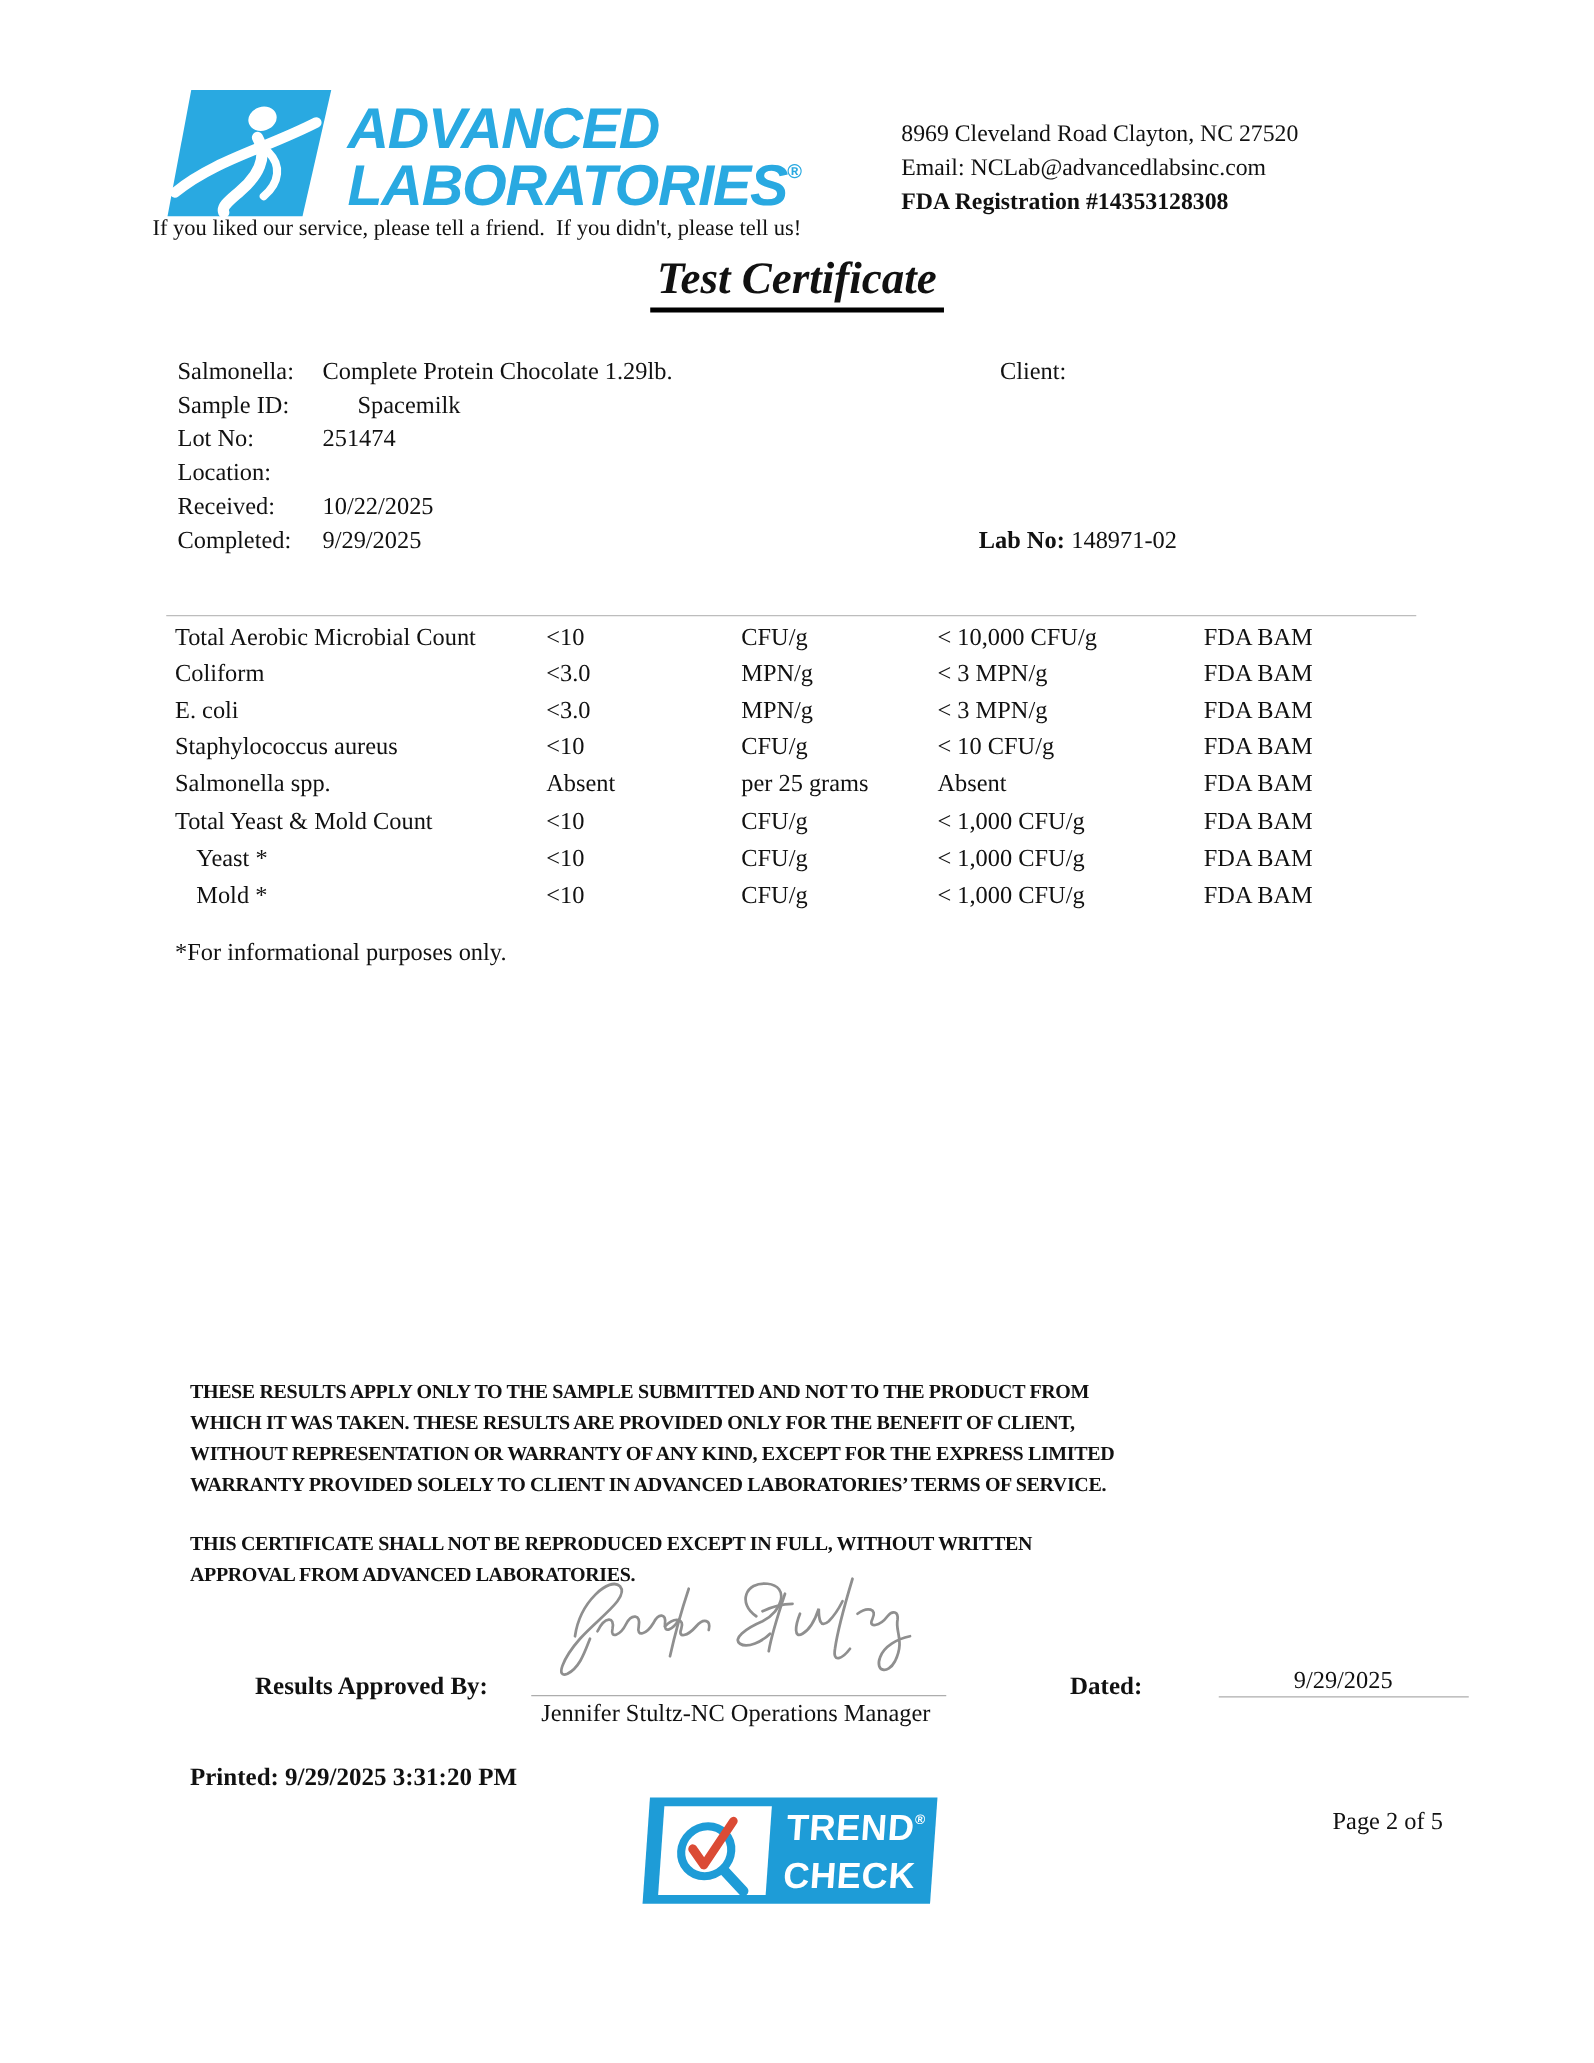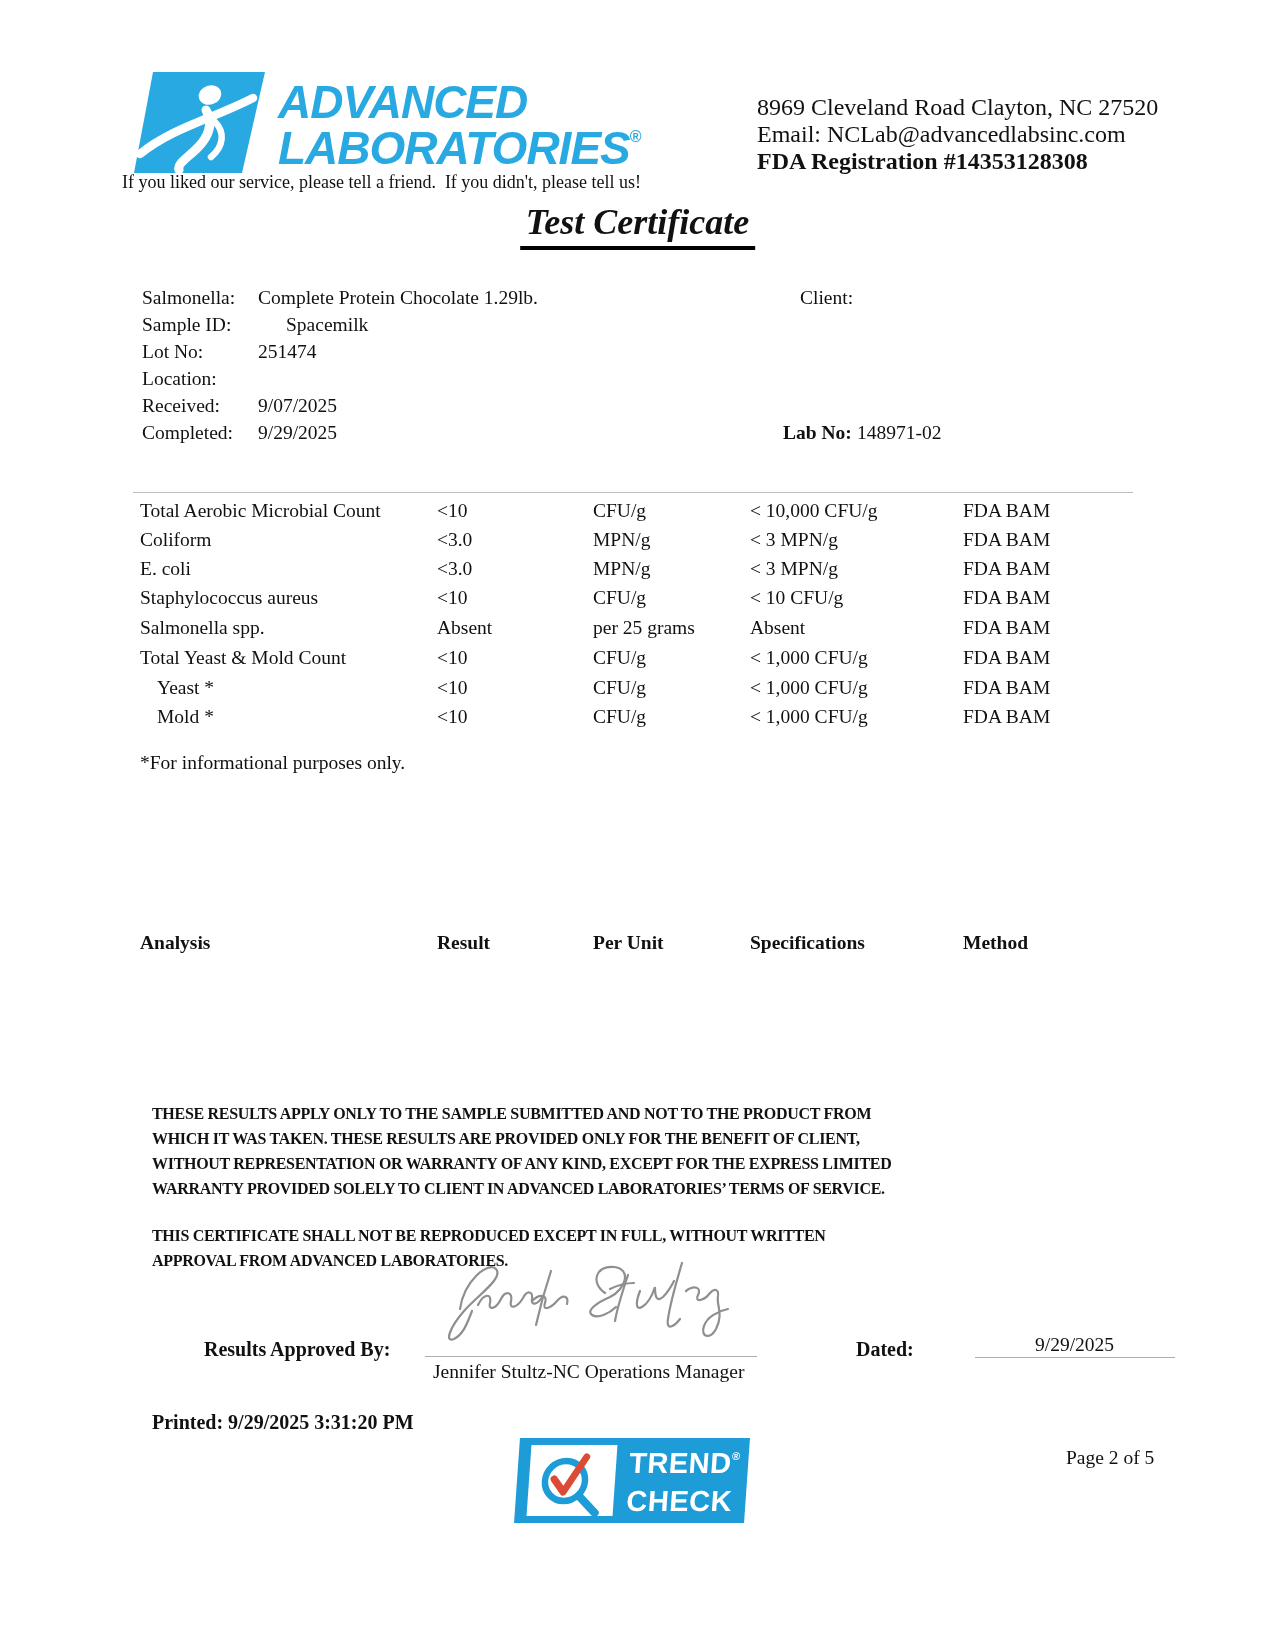--- a/index.html
+++ b/index.html
@@ -22,21 +22,21 @@
     position:absolute;left:278px;
     font-family:"Liberation Sans", sans-serif;
     font-weight:bold;font-style:italic;
     font-size:46px;line-height:46px;letter-spacing:-1px;
     color:#29A9E1;
   }
   .reg-sup{font-size:16px;font-style:normal;position:relative;top:-22px;letter-spacing:0;}
   .tagline{left:122px;top:172px;font-size:18px;}
 
   
-  .contact{left:757px;top:94px;font-size:24px;line-height:27px;}
+  .contact{left:721px;top:94px;font-size:19px;line-height:27px;}
 
   
   .doc-title{
     left:50%;top:201px;transform:translateX(-50%);
     font-size:36px;font-weight:bold;font-style:italic;
     border-bottom:4px solid #000;
     padding:0 6px 3px 6px;
     white-space:nowrap;
   }
 
@@ -117,34 +117,27 @@
   <div class="abs serif19 info-label" style="top:314px;">Sample ID:</div>
   <div class="abs serif19 info-value" style="top:314px;margin-left:28px;">Spacemilk</div>
 
   <div class="abs serif19 info-label" style="top:341px;">Lot No:</div>
   <div class="abs serif19 info-value" style="top:341px;">251474</div>
 
   <div class="abs serif19 info-label" style="top:368px;">Location:</div>
   <div class="abs serif19 info-value" style="top:368px;"></div>
 
   <div class="abs serif19 info-label" style="top:395px;">Received:</div>
-  <div class="abs serif19 info-value" style="top:395px;">9/07/2025</div>
+  <div class="abs serif19 info-value" style="top:395px;">10/22/2025</div>
 
   <div class="abs serif19 info-label" style="top:422px;">Completed:</div>
   <div class="abs serif19 info-value" style="top:422px;">9/29/2025</div>
   <div class="abs serif19" style="left:783px;top:422px;font-weight:bold;">Lab No:</div>
   <div class="abs serif19" style="left:857px;top:422px;">148971-02</div>
 
-  <div class="abs trow thead serif19">
-    <span class="tcell c-analysis" style="top:466px;">Analysis</span>
-    <span class="tcell c-result" style="top:466px;">Result</span>
-    <span class="tcell c-unit" style="top:466px;">Per Unit</span>
-    <span class="tcell c-spec" style="top:466px;">Specifications</span>
-    <span class="tcell c-method" style="top:466px;">Method</span>
-  </div>
   <div class="abs trule"></div>
 
   <div class="abs trow serif19" style="top:500px;">
     <span class="tcell c-analysis">Total Aerobic Microbial Count</span>
     <span class="tcell c-result">&lt;10</span>
     <span class="tcell c-unit">CFU/g</span>
     <span class="tcell c-spec">&lt; 10,000 CFU/g</span>
     <span class="tcell c-method">FDA BAM</span>
   </div>
   <div class="abs trow serif19" style="top:529px;">

